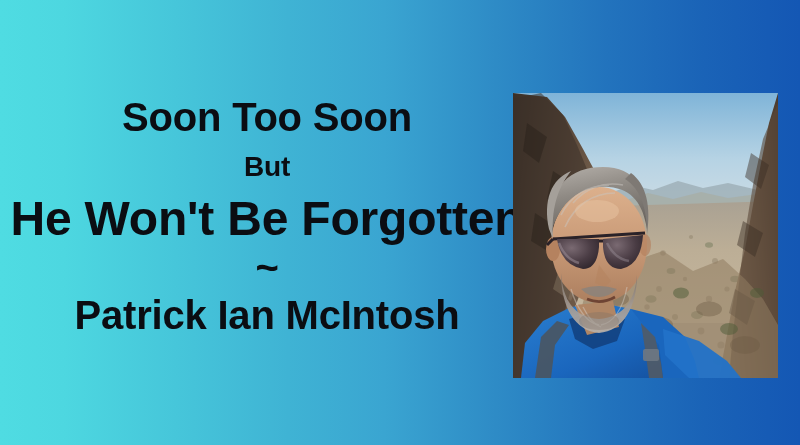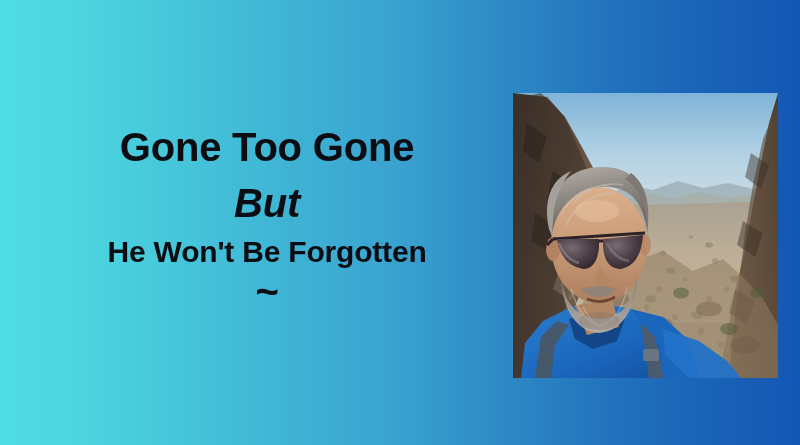--- a/index.html
+++ b/index.html
@@ -43,22 +43,22 @@
   }
   .mem-line {
     color: #0b0d12;
     font-weight: bold;
     text-align: center;
     white-space: nowrap;
     letter-spacing: -0.2px;
     line-height: 1.0;
   }
   .line-1 { font-size: 40px; margin-bottom: 16px; }
-  .line-2 { font-size: 40px; margin-bottom: 14px; font-style: italic; }
-  .line-3 { font-size: 30px; margin-bottom: 6px; }
+  .line-2 { font-size: 28px; margin-bottom: 14px; }
+  .line-3 { font-size: 48px; margin-bottom: 6px; }
   .line-4 {
     font-size: 40px;
     margin-bottom: 2px;
     line-height: 0.9;
     padding-bottom: 8px;
   }
   .line-5 { font-size: 40px; margin-bottom: 14px; }
   .line-6 { font-size: 40px; }
 
   #portrait-frame {
@@ -79,24 +79,25 @@
   }
 </style>
 </head>
 <body>
 
 <div id="memorial-card">
 
   <div id="bg-gradient"></div>
 
   <div id="text-column">
-    <div class="mem-line line-1">Gone Too Gone</div>
+    <div class="mem-line line-1">Soon Too Soon</div>
     <div class="mem-line line-2">But</div>
     <div class="mem-line line-3">He Won't Be Forgotten</div>
     <div class="mem-line line-4">~</div>
+    <div class="mem-line line-5">Patrick Ian McIntosh</div>
   </div>
 
   <div id="portrait-frame">
     <svg id="portrait-photo" viewBox="0 0 265 285" preserveAspectRatio="none" xmlns="http://www.w3.org/2000/svg">
       <defs>
         <linearGradient id="skyGrad" x1="0" y1="0" x2="0" y2="1">
           <stop offset="0%" stop-color="#7fb4d8"></stop>
           <stop offset="55%" stop-color="#b6d3e4"></stop>
           <stop offset="100%" stop-color="#cfdde4"></stop>
         </linearGradient>

